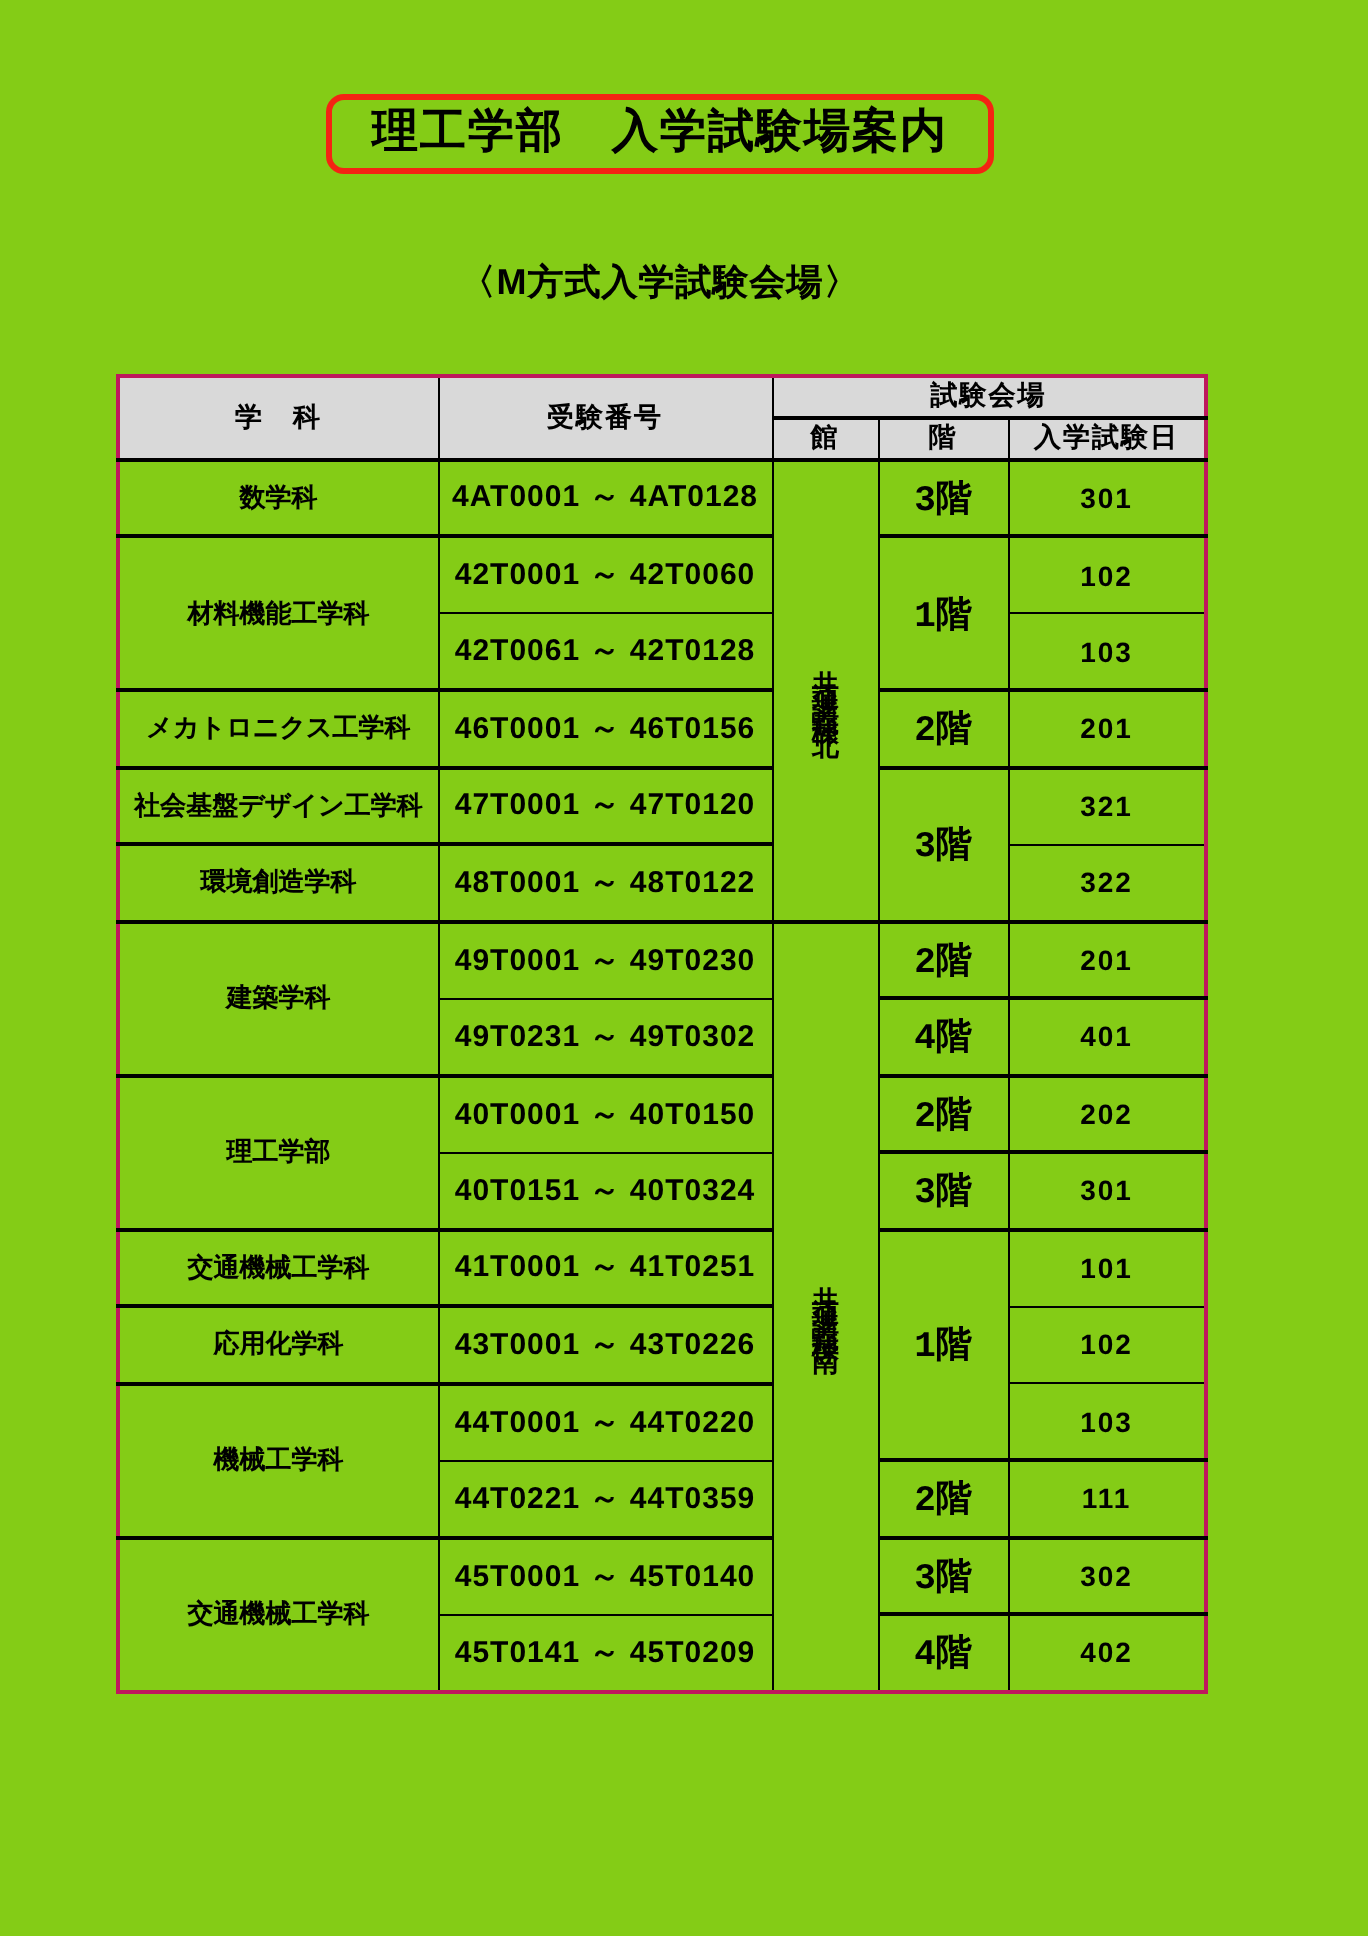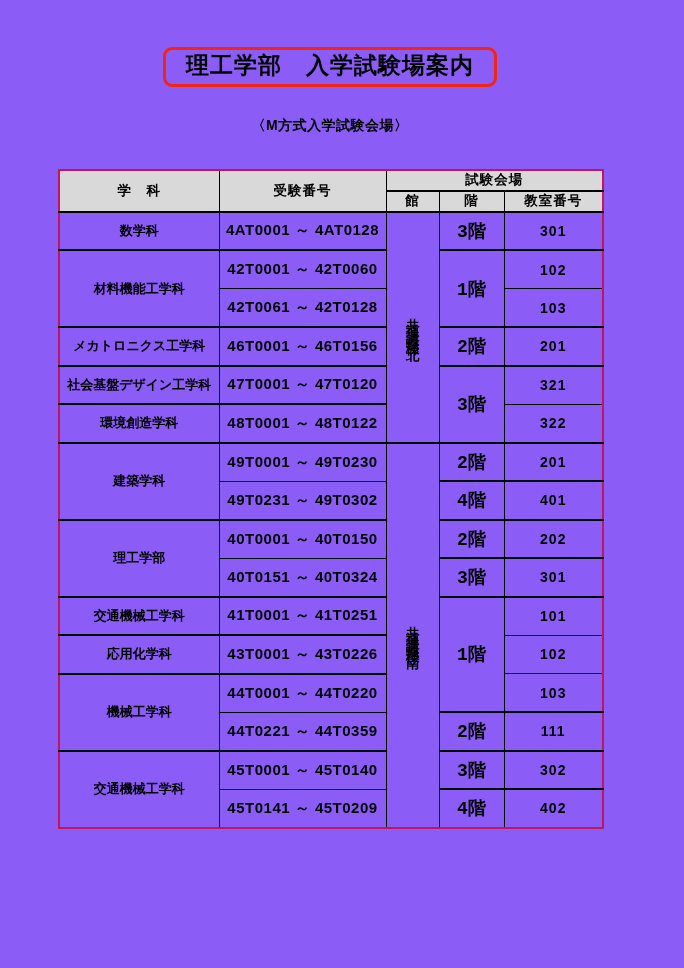--- a/index.html
+++ b/index.html
@@ -1,19 +1,19 @@
 <!DOCTYPE html>
 <html><head>
 <meta charset="utf-8">
 <style>
   html,body { margin:0; padding:0; background:#ffffff; }
   .page {
     position:relative;
     width:684px; height:968px;
-    background:#8b5cf6;
+    background:#84cc16;
     color:#000000;
     font-family:"Liberation Sans","DejaVu Sans",sans-serif;
     font-weight:bold;
     overflow:hidden;
   }
   .content {
     position:absolute; left:58px; top:0;
     width:544px;
     text-align:center;
   }
@@ -26,22 +26,22 @@
     font-size:23px;
     letter-spacing:1px;
     line-height:1.2;
   }
   .date-line {
     margin-top:16px;
     font-size:13.5px;
     letter-spacing:0.5px;
   }
   .section-heading {
-    margin-top:30px;
-    font-size:14px;
+    margin-top:42px;
+    font-size:18px;
     letter-spacing:0.5px;
   }
   table.venue {
     margin-top:34px;
     width:544px;
     table-layout:fixed;
     border-collapse:collapse;
     border:2px solid #be185d;
   }
   .c-dept  { width:160px; }
@@ -102,21 +102,21 @@
       </colgroup>
       <thead>
         <tr class="hr">
           <th rowspan="2">学　科</th>
           <th rowspan="2">受験番号</th>
           <th colspan="3">試験会場</th>
         </tr>
         <tr class="hr">
           <th class="bt">館</th>
           <th class="bt">階</th>
-          <th class="bt">教室番号</th>
+          <th class="bt">入学試験日</th>
         </tr>
       </thead>
       <tbody>
         <tr class="dr">
           <td class="dept bt">数学科</td>
           <td class="num bt">4AT0001 ～ 4AT0128</td>
           <td class="bldg bt" rowspan="6"><span>共通講義棟北</span></td>
           <td class="floor bt">3階</td>
           <td class="room bt">301</td>
         </tr>

